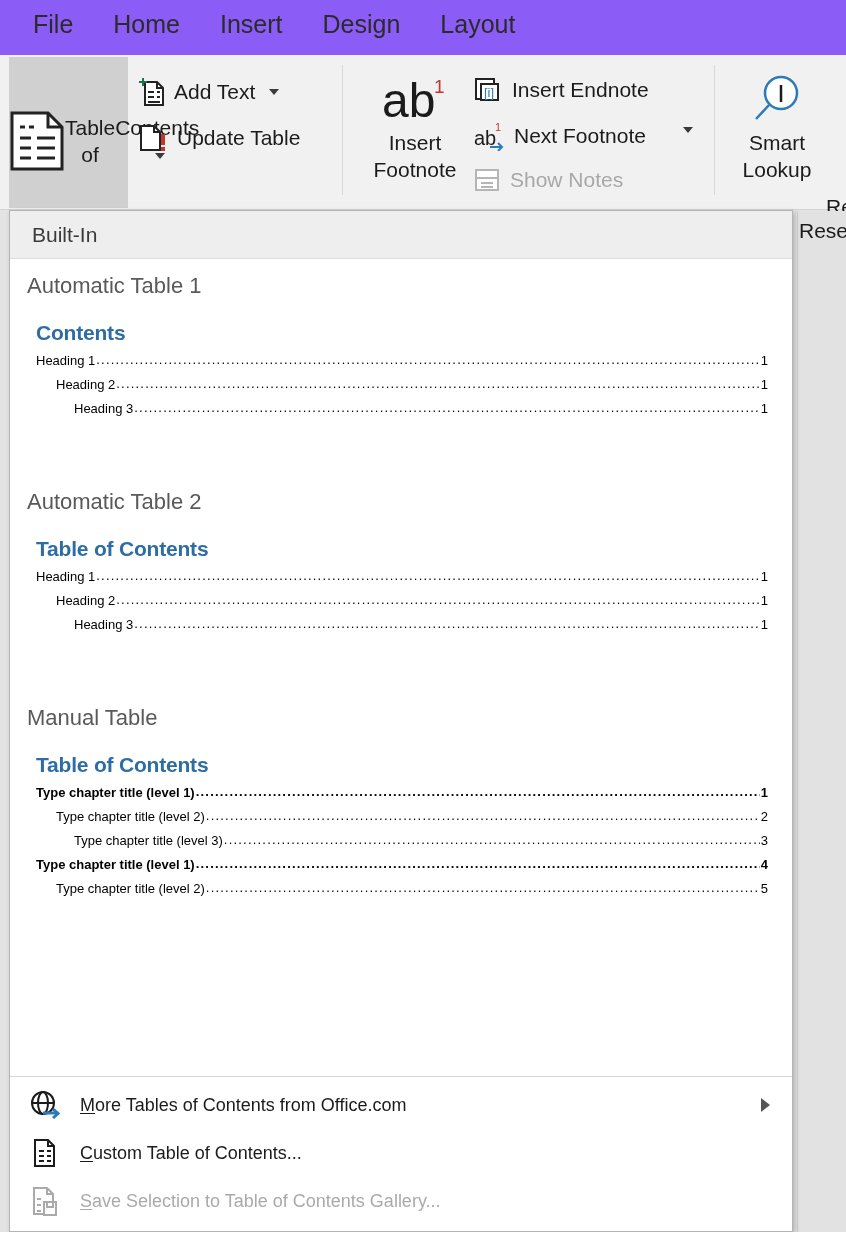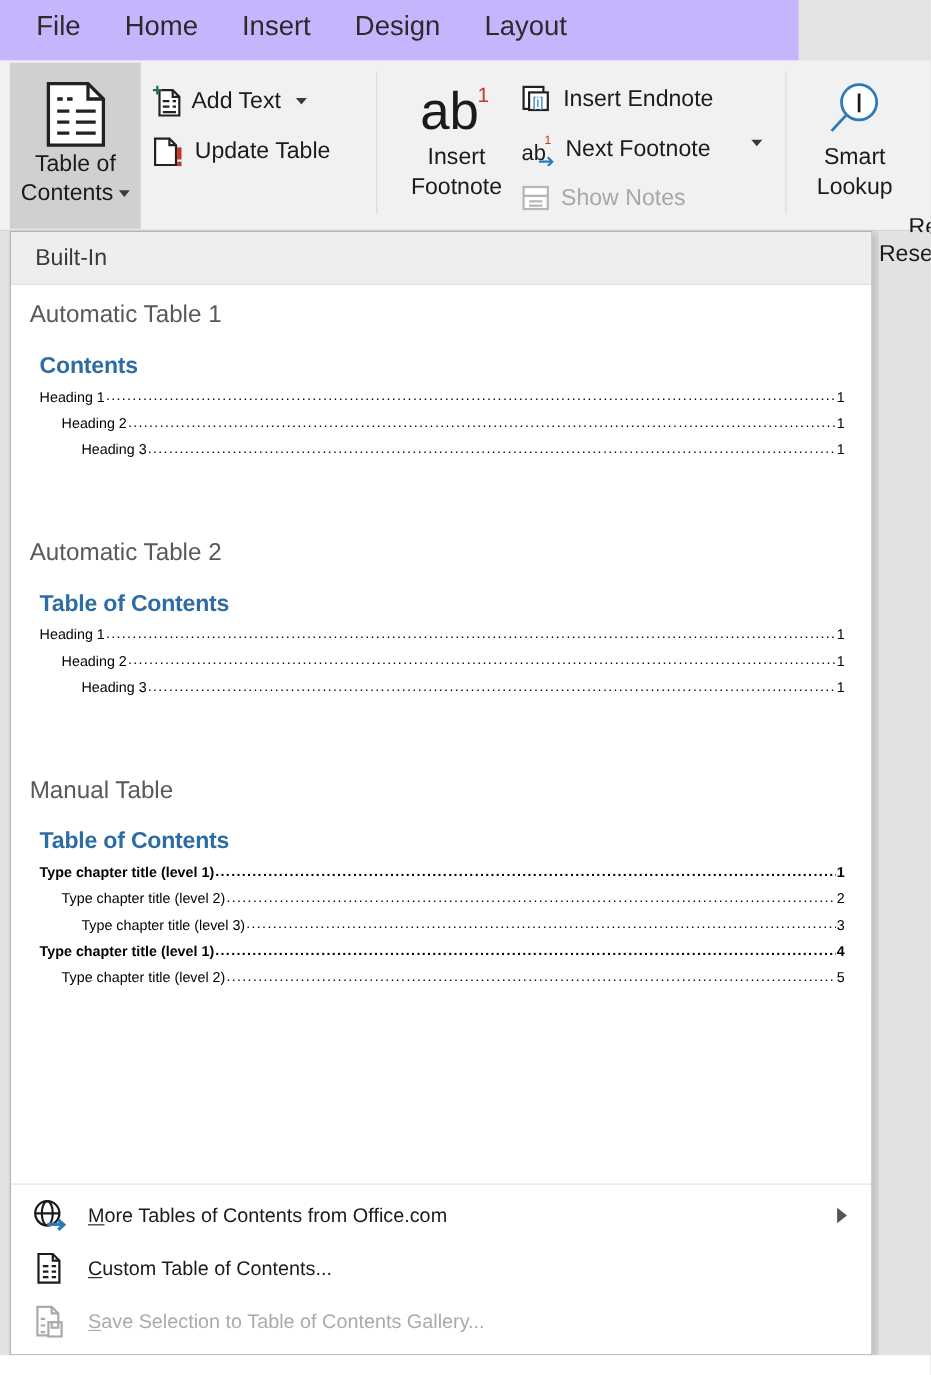--- a/index.html
+++ b/index.html
@@ -6,22 +6,22 @@
   html, body {
     width: 846px; height: 1250px;
     font-family: "Liberation Sans", sans-serif;
     background: #e3e3e3;
     overflow: hidden;
   }
   #root { position: relative; width: 846px; height: 1250px; }
 
   
   .tabbar {
-    position: absolute; left: 0; top: 0; width: 726px; height: 55px;
-    background: #c4b5fd;
+    position: absolute; left: 0; top: 0; width: 846px; height: 55px;
+    background: #8b5cf6;
     display: flex; align-items: flex-start;
   }
   .tab {
     position: relative;
     font-size: 25px; color: #2b2b2b;
     padding: 10px 0 4px 0;
     margin-right: 40px;
     white-space: nowrap;
   }
   .tab:first-child { margin-left: 33px; }
@@ -38,21 +38,21 @@
     border-bottom: 1px solid #d4d4d4;
   }
   .grp-sep {
     position: absolute; top: 10px; width: 1px; height: 130px; background: #d8d8d8;
   }
 
   
   .toc-btn {
     position: absolute; left: 9px; top: 2px; width: 119px; height: 151px;
     background: #d0d0d0;
-    display: flex; flex-direction: column; align-items: center;
+    display: flex; flex-direction: row; align-items: center;
     padding-top: 16px;
   }
   .toc-btn .lbl { font-size: 21px; color: #1b1b1b; line-height: 27px; text-align: center; }
   .caret-d {
     display: inline-block; width: 0; height: 0; margin-left: 5px;
     border-left: 5px solid transparent; border-right: 5px solid transparent;
     border-top: 6px solid #3b3b3b; vertical-align: middle;
   }
 
   .small-cmd {

